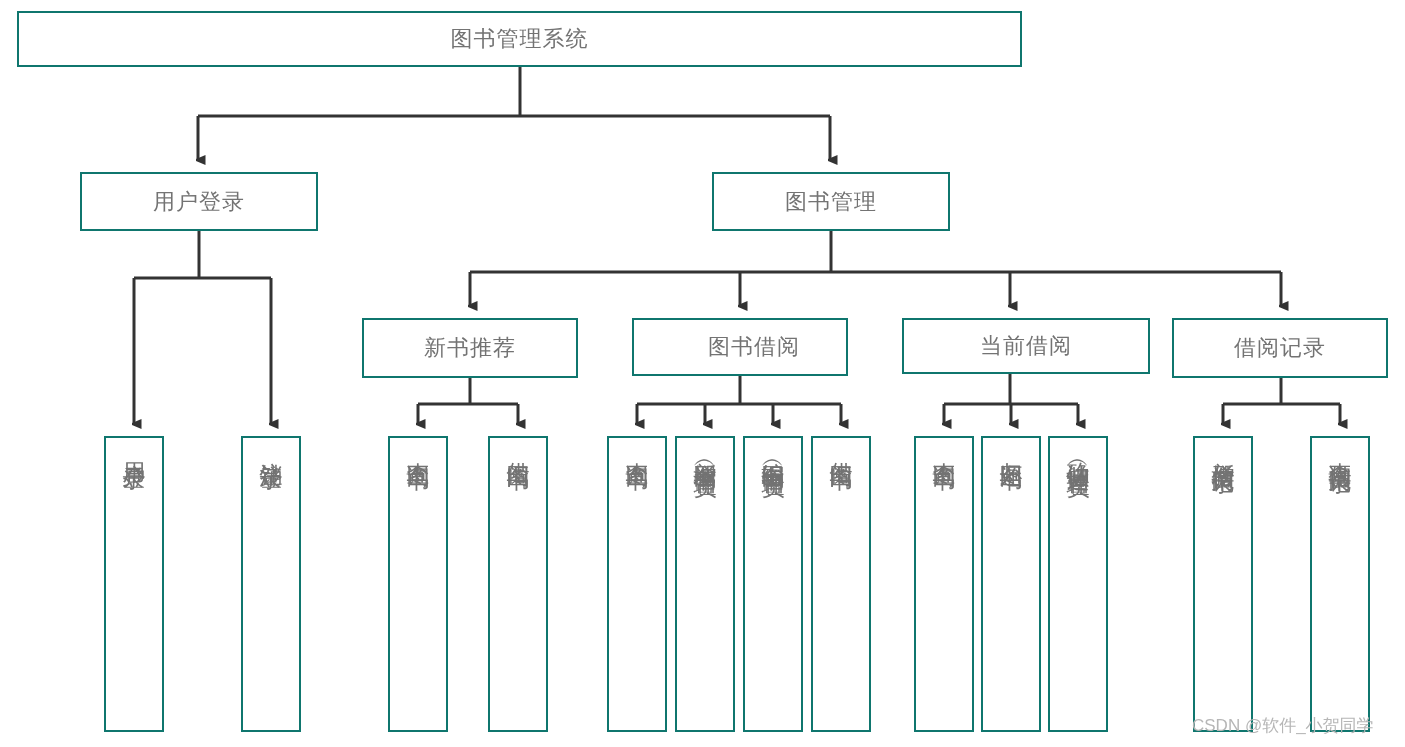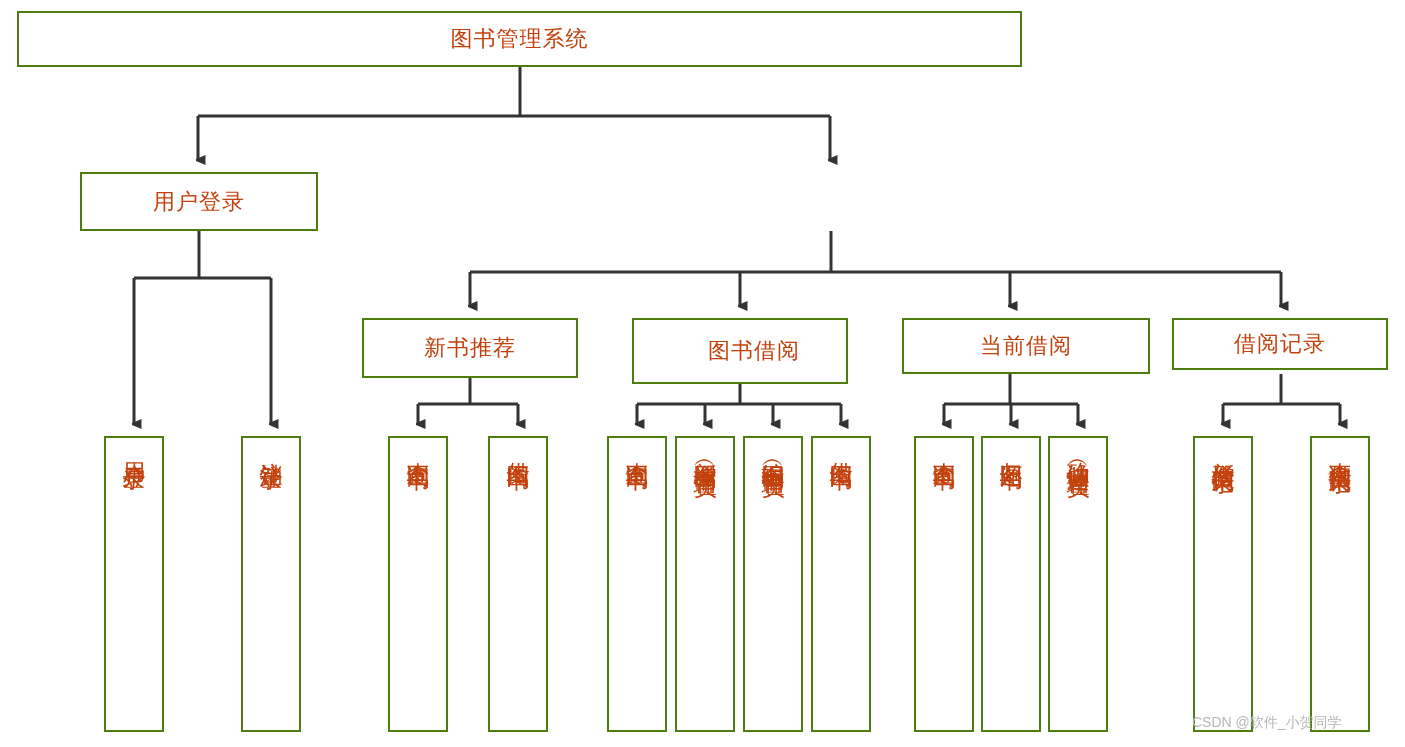--- a/index.html
+++ b/index.html
@@ -21,26 +21,26 @@
     position: absolute;
     left: 0;
     top: 0;
     width: 1405px;
     height: 747px;
     pointer-events: none;
   }
   .node {
     position: absolute;
     box-sizing: border-box;
-    border: 2px solid #4d7c0f;
+    border: 2px solid #0f766e;
     background: #ffffff;
     display: flex;
     align-items: center;
     justify-content: center;
-    color: #c2410c;
+    color: #737373;
     text-align: center;
   }
   .node.horiz {
     font-size: 22px;
     letter-spacing: 1px;
   }
   .node.vert {
     writing-mode: vertical-rl;
     text-orientation: upright;
     font-size: 23px;
@@ -51,21 +51,21 @@
   }
   .node.vert > span {
     writing-mode: vertical-rl;
     text-orientation: upright;
     display: block;
   }
   #watermark {
     position: absolute;
     left: 1192px;
     top: 714px;
-    font-size: 14px;
+    font-size: 17px;
     color: #b6b6b6;
     white-space: nowrap;
     font-family: "Liberation Sans", "DejaVu Sans", sans-serif;
   }
 </style>
 </head>
 <body>
 
 <div id="diagram-root">
 
@@ -119,31 +119,34 @@
     </g>
   </svg>
 
   <div class="node horiz" style="left:17px; top:11px; width:1005px; height:56px;">
     <span>图书管理系统</span>
   </div>
 
   <div class="node horiz" style="left:80px; top:172px; width:238px; height:59px;">
     <span>用户登录</span>
   </div>
+  <div class="node horiz" style="left:712px; top:172px; width:238px; height:59px;">
+    <span>图书管理</span>
+  </div>
 
   <div class="node horiz" style="left:362px; top:318px; width:216px; height:60px;">
     <span>新书推荐</span>
   </div>
-  <div class="node horiz" style="left:632px; top:318px; width:216px; height:66px;padding-left:28px;">
+  <div class="node horiz" style="left:632px; top:318px; width:216px; height:58px;padding-left:28px;">
     <span>图书借阅</span>
   </div>
   <div class="node horiz" style="left:902px; top:318px; width:248px; height:56px;">
     <span>当前借阅</span>
   </div>
-  <div class="node horiz" style="left:1172px; top:318px; width:216px; height:52px;">
+  <div class="node horiz" style="left:1172px; top:318px; width:216px; height:60px;">
     <span>借阅记录</span>
   </div>
 
   <div class="node vert" style="left:104px; top:436px; width:60px; height:296px;">
     <span>用户登录</span>
   </div>
   <div class="node vert" style="left:241px; top:436px; width:60px; height:296px;">
     <span>注销登录</span>
   </div>
 

